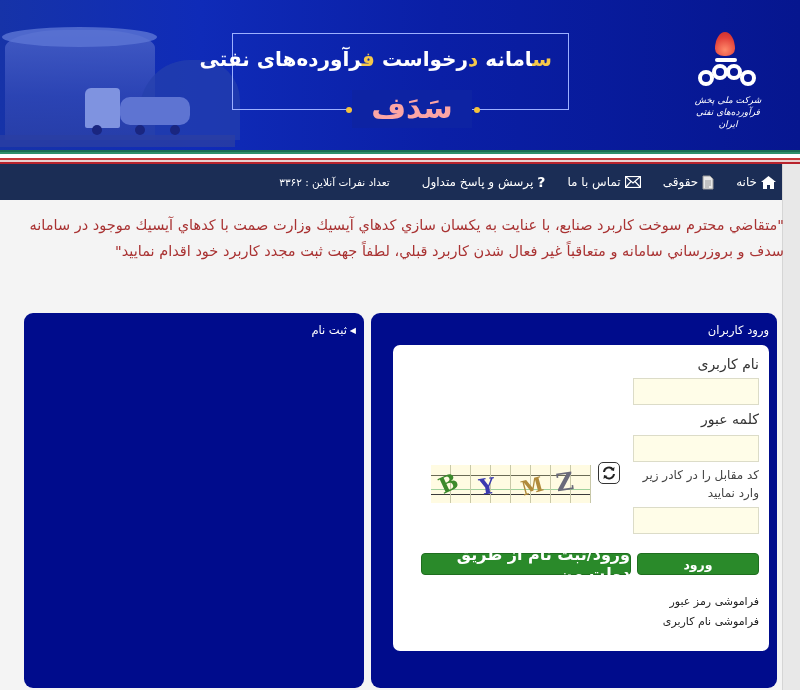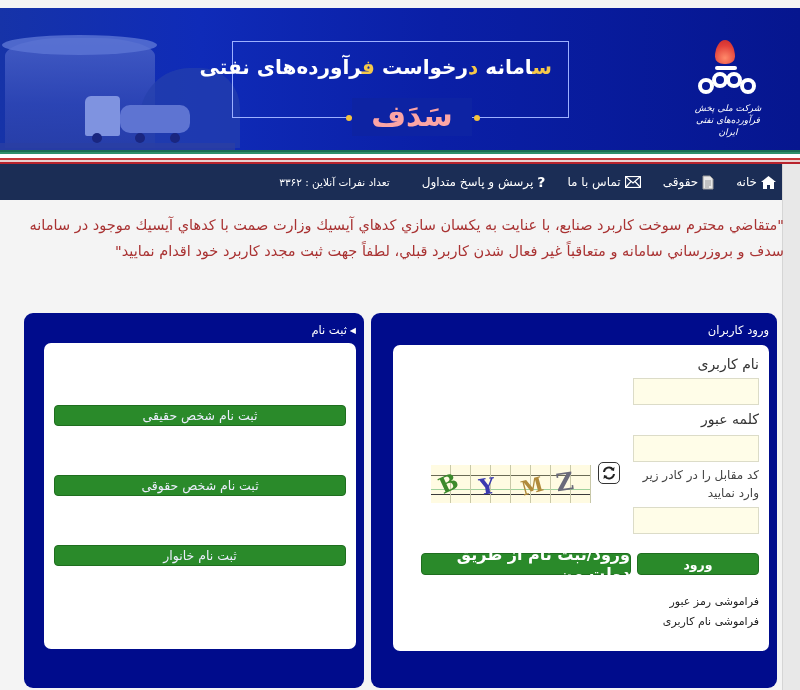--- a/index.html
+++ b/index.html
@@ -1,21 +1,21 @@
 <!DOCTYPE html>
 <html><head>
 <meta charset="utf-8">
 <style>
   * { box-sizing: border-box; margin: 0; padding: 0; }
   html, body { width: 800px; height: 690px; overflow: hidden; background: #f4f4f4; }
   body { font-family: "DejaVu Sans", sans-serif; direction: rtl; position: relative; }
 
   
   .banner {
-    position: absolute; left: 0; top: 8px; width: 800px; height: 150px;
+    position: absolute; left: 0; top: 0; width: 800px; height: 150px;
     background: linear-gradient(90deg, #1633a8 0%, #0f2bb8 25%, #0a1fa6 55%, #06168f 100%);
     overflow: hidden;
   }
   .banner-scene {
     position: absolute; left: 0; top: 25px; width: 235px; height: 120px;
   }
   .tank {
     position: absolute; left: 5px; top: 5px; width: 150px; height: 110px;
     background: linear-gradient(180deg, #4a62c8 0%, #2f47b5 60%, #2a40a8 100%);
     border-radius: 60px 60px 0 0 / 18px 18px 0 0; opacity: .85;
@@ -253,18 +253,13 @@
     <span class="link" style="top:250px">فراموشی رمز عبور</span>
     <span class="link" style="top:270px">فراموشی نام کاربری</span>
   </div>
 </div>
 
 <div class="panel panel-register">
   <div class="panel-head">
     <span style="font-size:8px;margin-left:3px;">◀</span>
     <span>ثبت نام</span>
   </div>
-  <div class="panel-body">
-    <div class="reg-btn" style="top:62px">ثبت نام شخص حقیقی</div>
-    <div class="reg-btn" style="top:132px">ثبت نام شخص حقوقی</div>
-    <div class="reg-btn" style="top:202px">ثبت نام خانوار</div>
-  </div>
 </div>
 
 </body></html>

